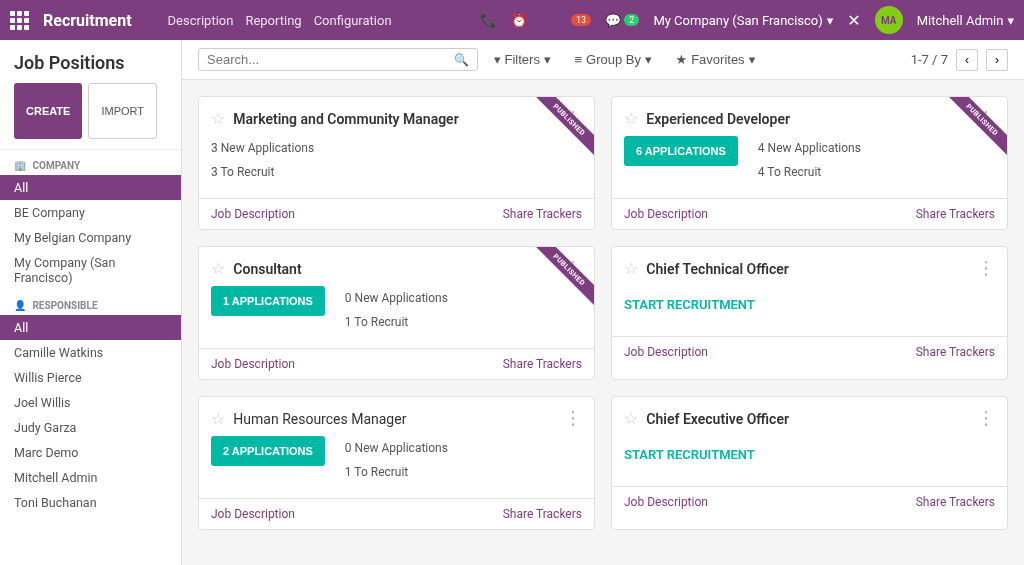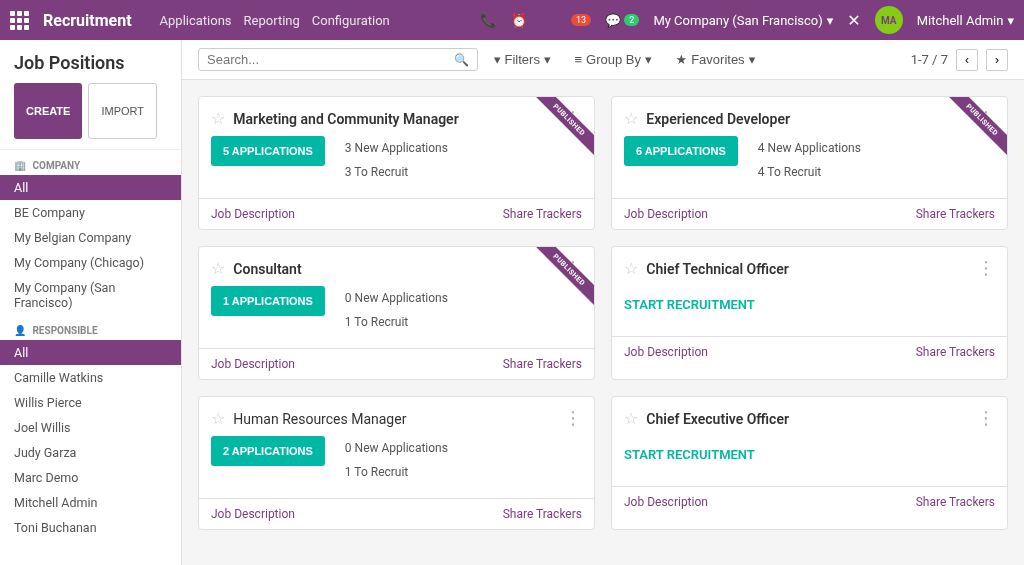--- a/index.html
+++ b/index.html
@@ -13,22 +13,22 @@
     <span style="width:5px;height:5px;background:white;display:block;border-radius:1px;"></span>
     <span style="width:5px;height:5px;background:white;display:block;border-radius:1px;"></span>
     <span style="width:5px;height:5px;background:white;display:block;border-radius:1px;"></span>
     <span style="width:5px;height:5px;background:white;display:block;border-radius:1px;"></span>
     <span style="width:5px;height:5px;background:white;display:block;border-radius:1px;"></span>
     <span style="width:5px;height:5px;background:white;display:block;border-radius:1px;"></span>
     <span style="width:5px;height:5px;background:white;display:block;border-radius:1px;"></span>
     <span style="width:5px;height:5px;background:white;display:block;border-radius:1px;"></span>
     <span style="width:5px;height:5px;background:white;display:block;border-radius:1px;"></span>
   </div>
-  <span style="font-size:16px;font-weight:700;color:white;margin-right:16px;">Recruitment</span>
-  <a style="color:rgba(255,255,255,0.85);text-decoration:none;font-size:13px;">Applications</a>
+  <span style="font-size:16px;font-weight:700;color:white;margin-right:24px;">Recruitment</span>
+  <a style="color:rgba(255,255,255,0.85);text-decoration:none;font-size:13px;">Description</a>
   <a style="color:rgba(255,255,255,0.85);text-decoration:none;font-size:13px;">Reporting</a>
   <a style="color:rgba(255,255,255,0.85);text-decoration:none;font-size:13px;">Configuration</a>
   <div style="margin-left:auto;display:flex;align-items:center;gap:14px;">
     <div style="color:white;cursor:pointer;font-size:14px;">📞</div>
     <div style="color:white;cursor:pointer;display:flex;align-items:center;gap:3px;">
       <span style="font-size:13px;">⏰</span>
       <span style="background:#e74c3c;color:white;border-radius:10px;padding:1px 5px;font-size:9px;margin-left:40px;">13</span>
     </div>
     <div style="color:white;cursor:pointer;display:flex;align-items:center;gap:3px;">
       <span style="font-size:13px;">💬</span>
@@ -56,21 +56,20 @@
       <button style="background:white;color:#555;border:1px solid #ccc;padding:21px 12px;border-radius:3px;font-size:11px;cursor:pointer;">IMPORT</button>
     </div>
     <hr style="border:none;border-top:1px solid #eee;margin:0;">
     <div style="padding:10px 14px 4px;font-size:10px;font-weight:700;color:#888;display:flex;align-items:center;gap:6px;">
       <span>🏢</span>
       <span>COMPANY</span>
     </div>
     <div style="padding:5px 14px;cursor:pointer;font-size:12.5px;color:white;background:#7c3e7e;">All</div>
     <div style="padding:5px 14px;cursor:pointer;font-size:12.5px;color:#555;">BE Company</div>
     <div style="padding:5px 14px;cursor:pointer;font-size:12.5px;color:#555;">My Belgian Company</div>
-    <div style="padding:5px 14px;cursor:pointer;font-size:12.5px;color:#555;">My Company (Chicago)</div>
     <div style="padding:5px 14px;cursor:pointer;font-size:12.5px;color:#555;">My Company (San Francisco)</div>
 
     <div style="padding:10px 14px 4px;font-size:10px;font-weight:700;color:#888;display:flex;align-items:center;gap:6px;">
       <span>👤</span>
       <span>RESPONSIBLE</span>
     </div>
     <div style="padding:5px 14px;cursor:pointer;font-size:12.5px;color:white;background:#7c3e7e;">All</div>
     <div style="padding:5px 14px;cursor:pointer;font-size:12.5px;color:#555;">Camille Watkins</div>
     <div style="padding:5px 14px;cursor:pointer;font-size:12.5px;color:#555;">Willis Pierce</div>
     <div style="padding:5px 14px;cursor:pointer;font-size:12.5px;color:#555;">Joel Willis</div>
@@ -119,21 +118,20 @@
                 <span style="color:#ccc;font-size:16px;cursor:pointer;">☆</span>
                 <span style="font-size:14px;font-weight:600;color:#333;">Marketing and Community Manager</span>
               </div>
               <span style="color:#aaa;cursor:pointer;font-size:18px;line-height:1;">⋮</span>
             </div>
             <div style="position:absolute;top:0;right:0;width:72px;height:72px;overflow:hidden;pointer-events:none;">
               <div style="position:absolute;background:#7c3e7e;color:white;font-size:7px;font-weight:700;text-align:center;transform:rotate(45deg);width:90px;top:16px;right:-20px;padding:3px 0;letter-spacing:0.5px;">PUBLISHED</div>
             </div>
           </div>
           <div style="padding:0 12px 14px;display:flex;align-items:flex-start;gap:20px;">
-            <button style="background:#00b8a4;color:white;border:none;padding:9px 12px;border-radius:3px;font-size:11px;font-weight:700;cursor:pointer;white-space:nowrap;">5 APPLICATIONS</button>
             <div style="font-size:12px;color:#555;line-height:2.0;">
               <div>3 New Applications</div>
               <div>3 To Recruit</div>
             </div>
           </div>
           <div style="border-top:1px solid #e0e0e0;padding:8px 12px;display:flex;align-items:center;justify-content:space-between;">
             <a style="color:#7c3e7e;font-size:12px;cursor:pointer;text-decoration:none;">Job Description</a>
             <a style="color:#7c3e7e;font-size:12px;cursor:pointer;text-decoration:none;">Share Trackers</a>
           </div>
         </div>

